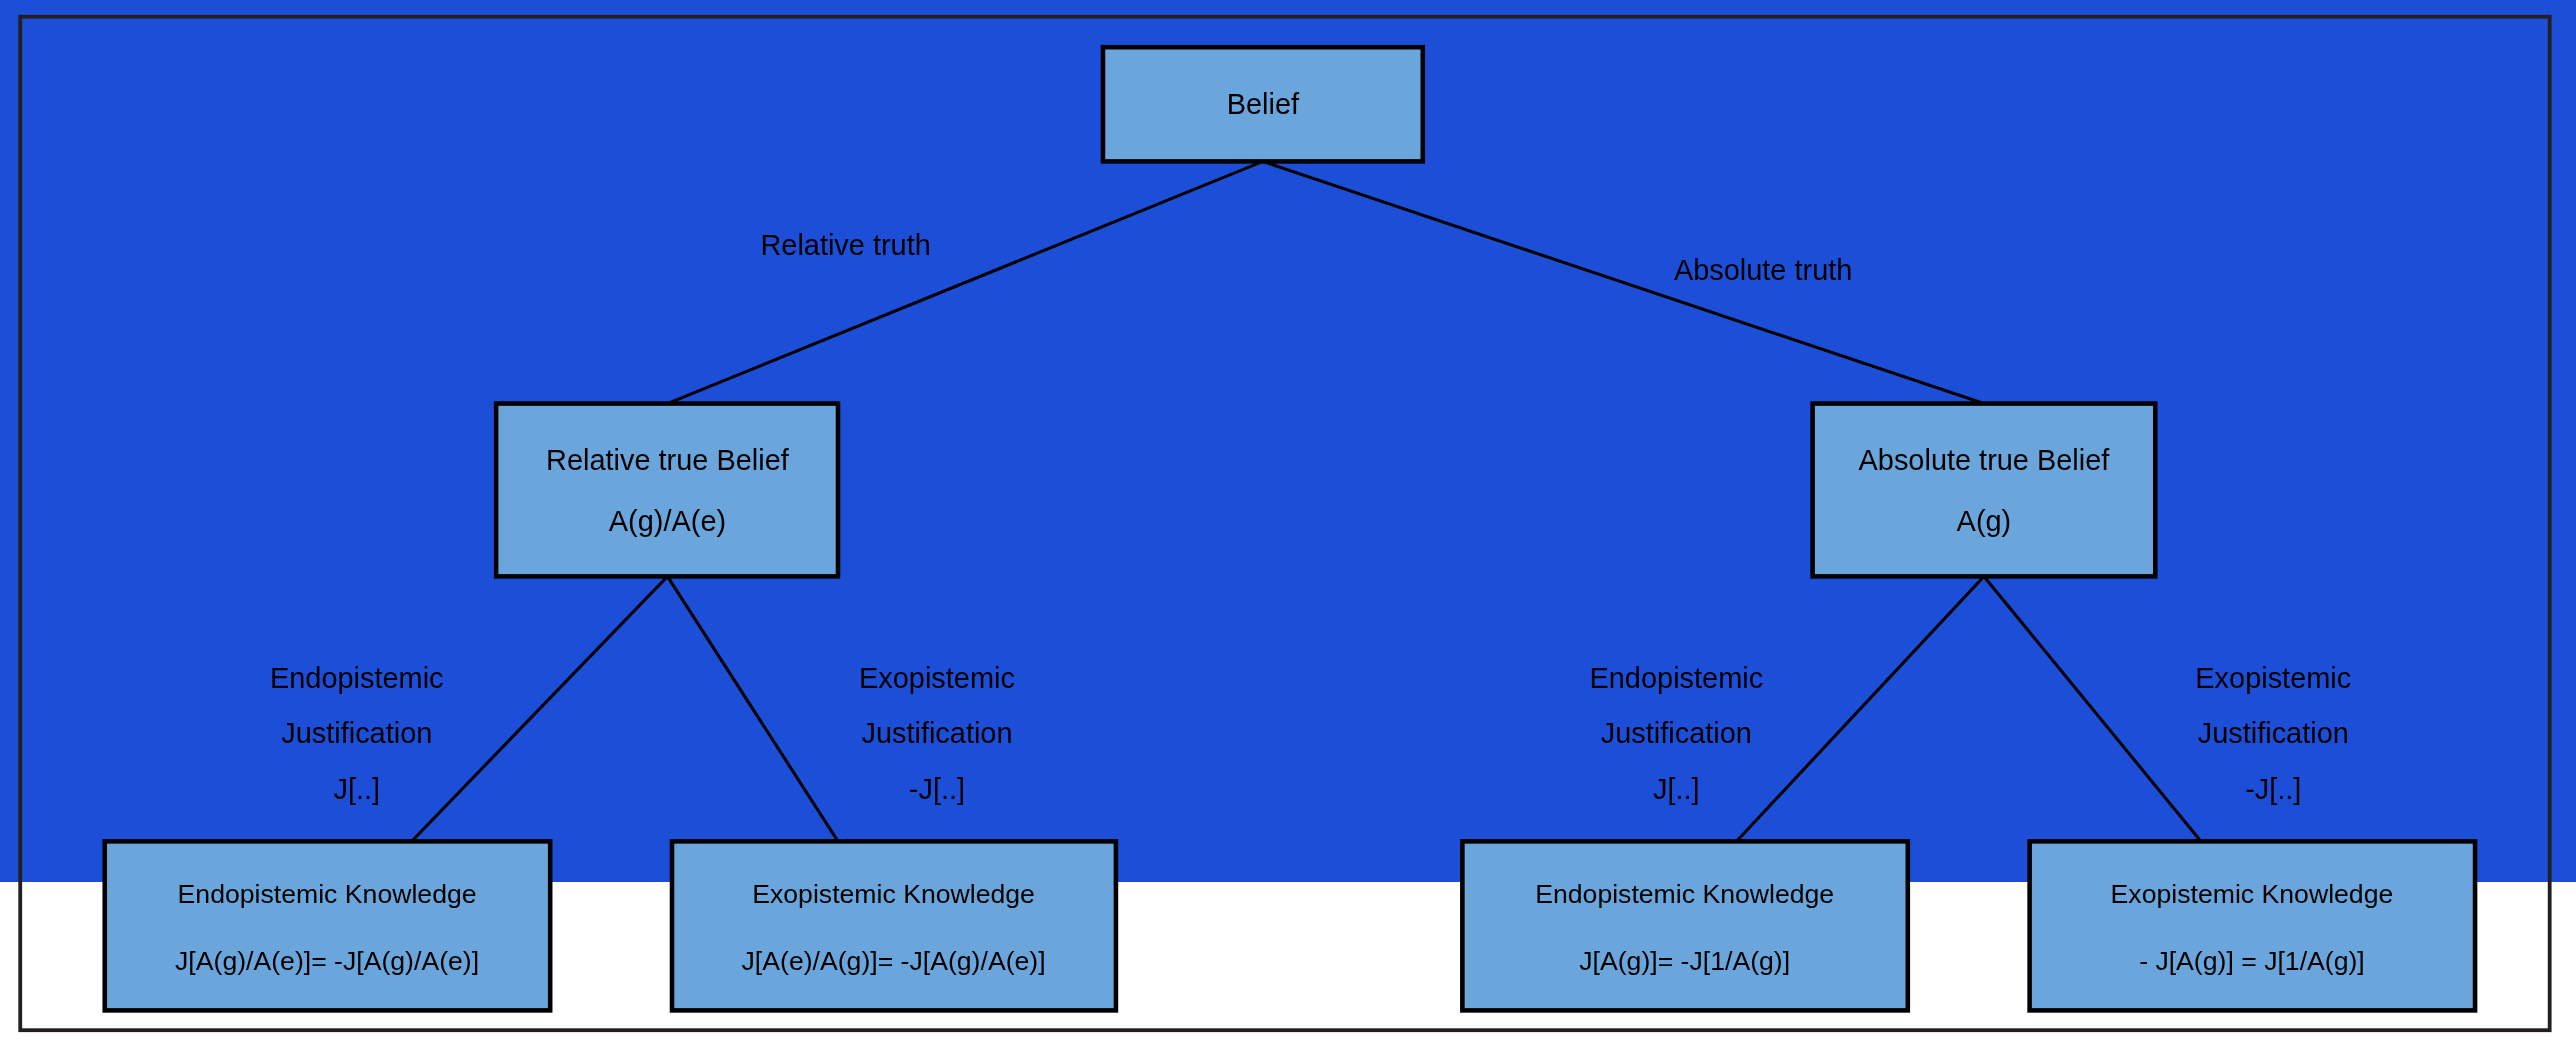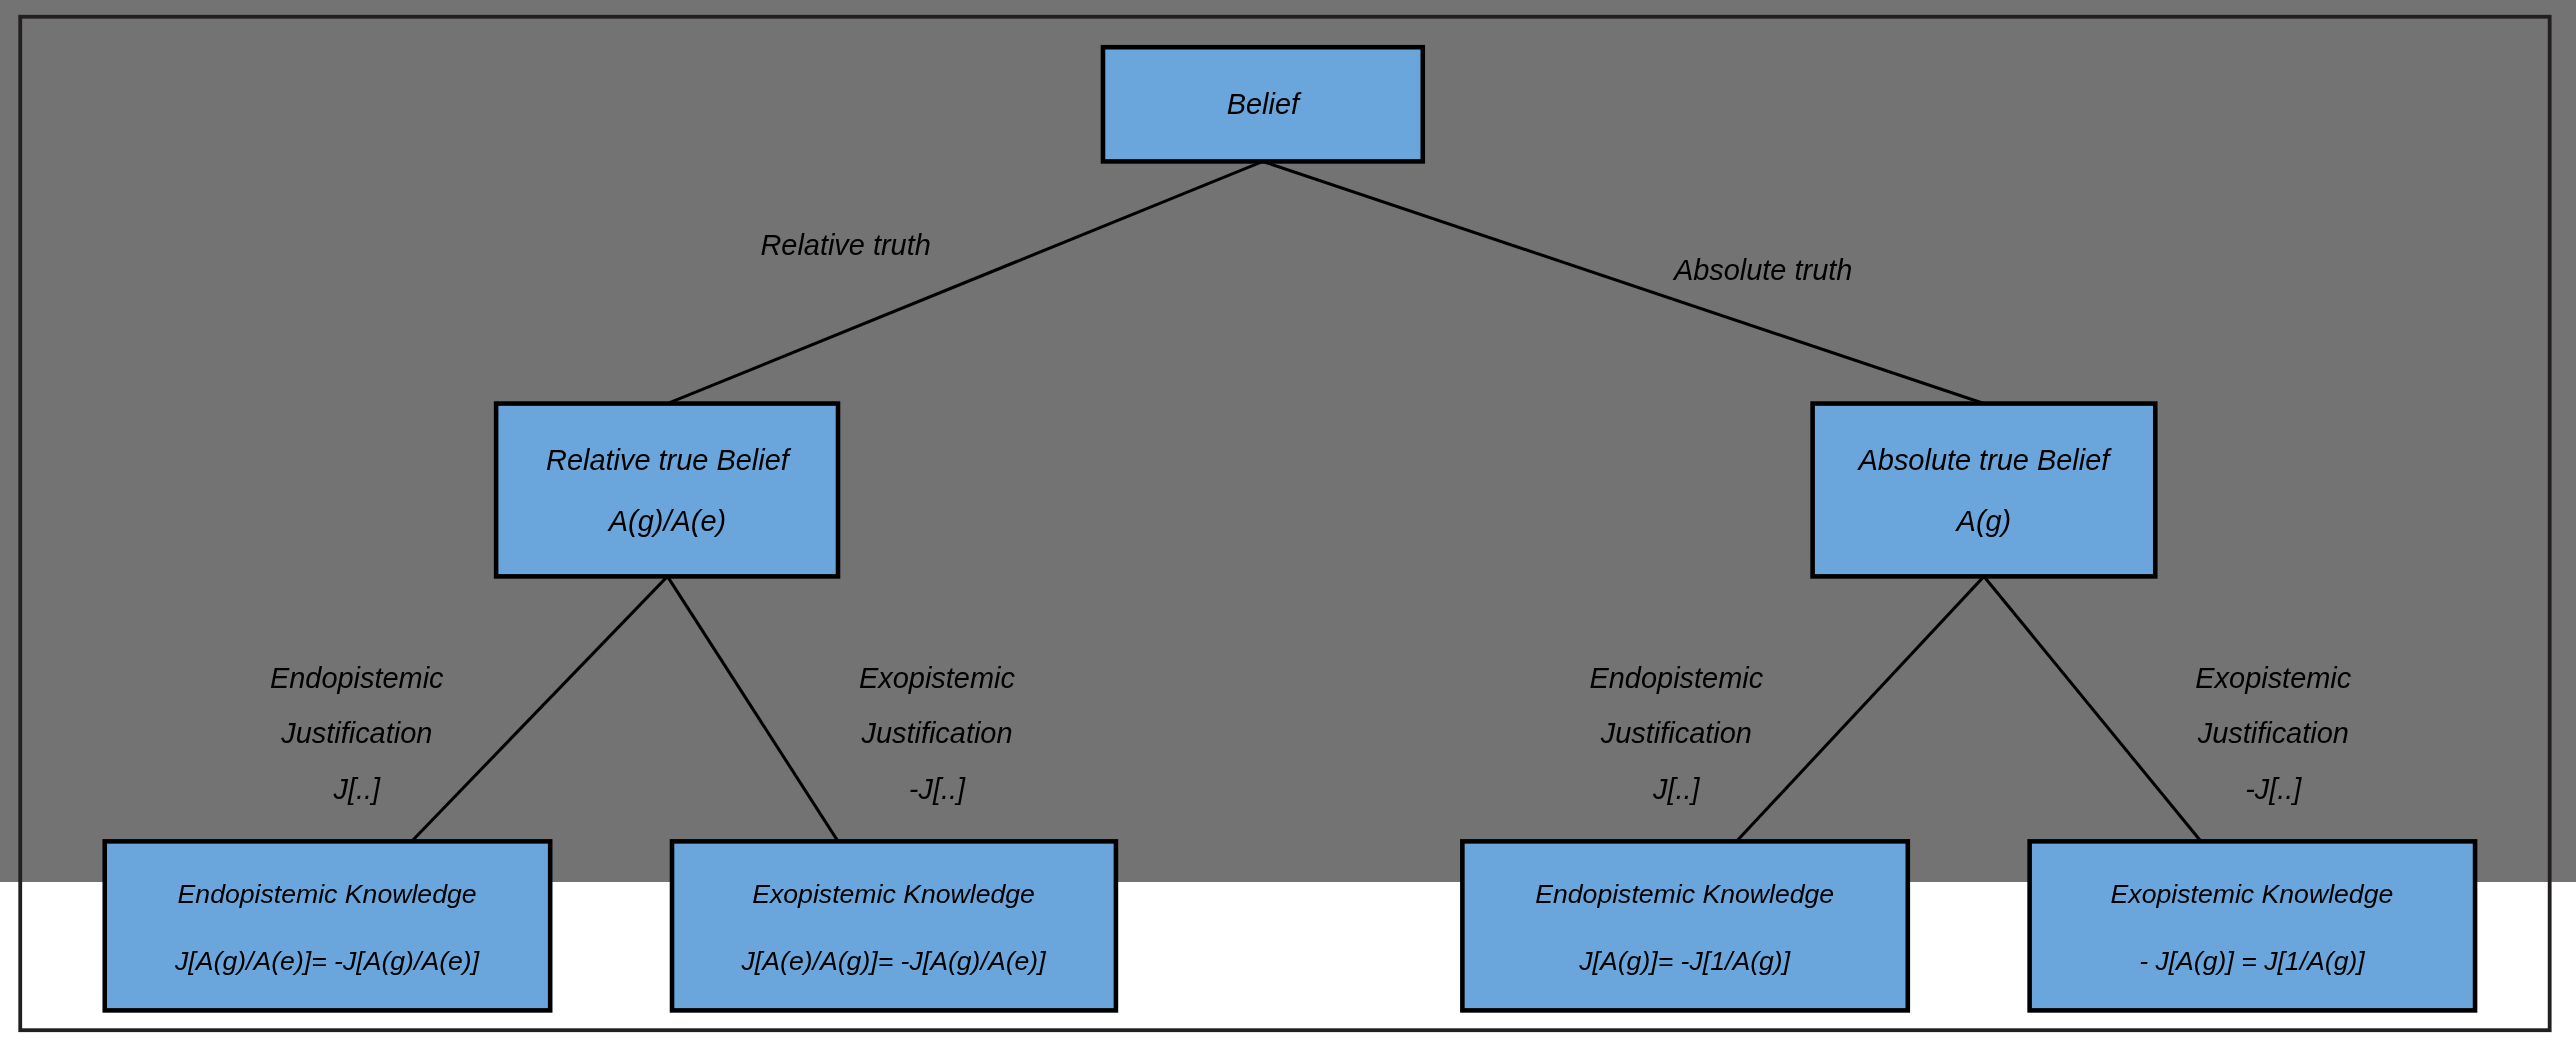--- a/index.html
+++ b/index.html
@@ -11,22 +11,21 @@
   body {
     width: 2576px;
     height: 1050px;
     font-family: "Liberation Sans", sans-serif;
     overflow: hidden;
   }
   #diagram-root {
     position: relative;
     width: 2576px;
     height: 882px;
-    background: #737373;
-    font-style: italic;
+    background: #1d4ed8;
   }
   svg#tree-canvas {
     display: block;
     width: 2576px;
     height: 1050px;
   }
   .frame-rect {
     fill: none;
     stroke: #231f20;
     stroke-width: 5;

